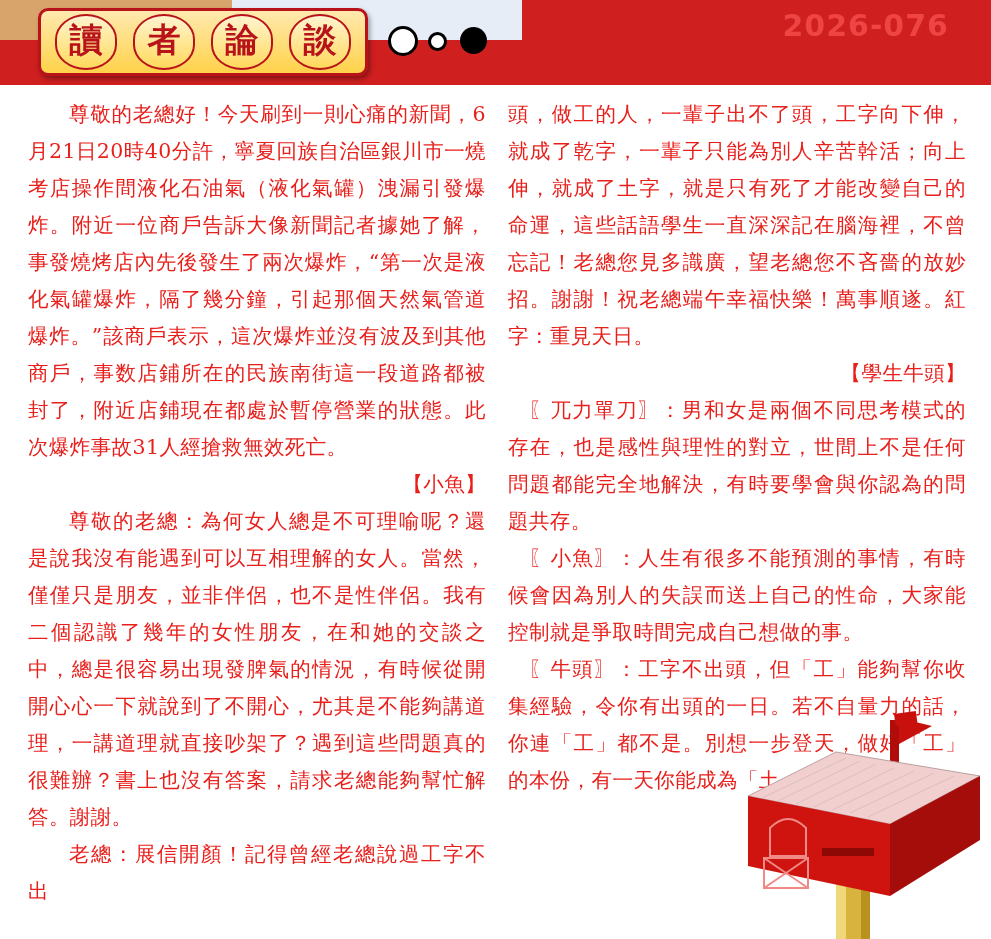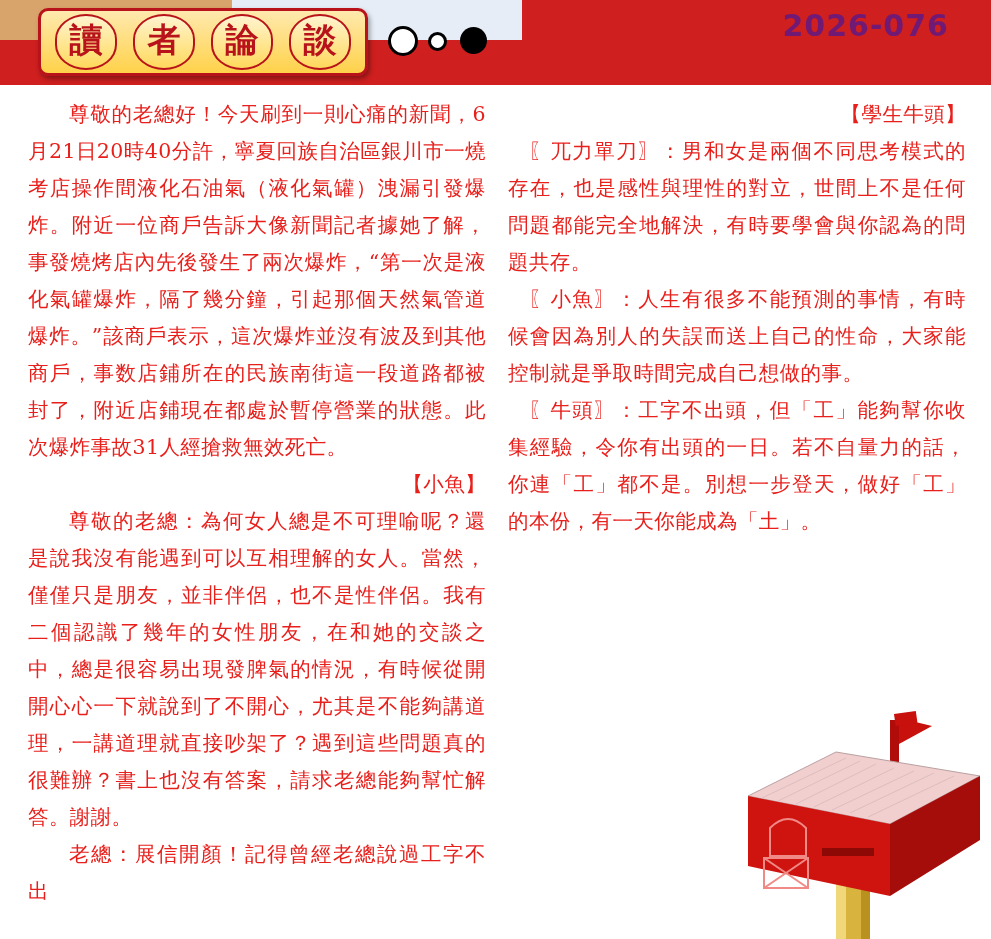--- a/index.html
+++ b/index.html
@@ -101,21 +101,21 @@
     border-radius: 50%;
     box-sizing: border-box;
   }
   #dot1 { left: 0px;  top: 4px;  width: 30px; height: 30px; border: 3px solid #000; background: #fff; }
   #dot2 { left: 40px; top: 10px; width: 19px; height: 19px; border: 3px solid #000; background: #fff; }
   #dot3 { left: 72px; top: 5px;  width: 27px; height: 27px; background: #000; }
 
   #issue-number {
     position: absolute;
     right: 42px; top: 8px;
-    color: #701a75;
+    color: #ef4444;
     font-size: 30px;
     font-weight: bold;
     letter-spacing: 1px;
     font-family: "DejaVu Sans", "Liberation Sans", sans-serif;
   }
 
   
   #content {
     position: absolute;
     left: 0; top: 96px;
@@ -190,20 +190,21 @@
 <div id="content">
 
   <div class="column" id="col-left">
     <p class="para">尊敬的老總好！今天刷到一則心痛的新聞，6月21日20時40分許，寧夏回族自治區銀川市一燒考店操作間液化石油氣（液化氣罐）洩漏引發爆炸。附近一位商戶告訴大像新聞記者據她了解，事發燒烤店內先後發生了兩次爆炸，“第一次是液化氣罐爆炸，隔了幾分鐘，引起那個天然氣管道爆炸。”該商戶表示，這次爆炸並沒有波及到其他商戶，事数店鋪所在的民族南街這一段道路都被封了，附近店鋪現在都處於暫停營業的狀態。此次爆炸事故31人經搶救無效死亡。</p>
     <p class="byline">【小魚】</p>
     <p class="para">尊敬的老總：為何女人總是不可理喻呢？還是說我沒有能遇到可以互相理解的女人。當然，僅僅只是朋友，並非伴侶，也不是性伴侶。我有二個認識了幾年的女性朋友，在和她的交談之中，總是很容易出現發脾氣的情況，有時候從開開心心一下就說到了不開心，尤其是不能夠講道理，一講道理就直接吵架了？遇到這些問題真的很難辦？書上也沒有答案，請求老總能夠幫忙解答。謝謝。</p>
     <p class="para">老總：展信開顏！記得曾經老總說過工字不出</p>
   </div>
 
   <div class="column" id="col-right">
+    <p class="para noindent">頭，做工的人，一輩子出不了頭，工字向下伸，就成了乾字，一輩子只能為別人辛苦幹活；向上伸，就成了土字，就是只有死了才能改變自己的命運，這些話語學生一直深深記在腦海裡，不曾忘記！老總您見多識廣，望老總您不吝嗇的放妙招。謝謝！祝老總端午幸福快樂！萬事順遂。紅字：重見天日。</p>
     <p class="byline">【學生牛頭】</p>
 
     <p class="speaker-para"><span>〖兀力單刀〗</span><span>：男和女是兩個不同思考模式的存在，也是感性與理性的對立，世間上不是任何問題都能完全地解決，有時要學會與你認為的問題共存。</span></p>
 
     <p class="speaker-para"><span>〖小魚〗</span><span>：人生有很多不能預測的事情，有時候會因為別人的失誤而送上自己的性命，大家能控制就是爭取時間完成自己想做的事。</span></p>
 
     <p class="speaker-para"><span>〖牛頭〗</span><span>：工字不出頭，但「工」能夠幫你收集經驗，令你有出頭的一日。若不自量力的話，你連「工」都不是。別想一步登天，做好「工」的本份，有一天你能成為「土」。</span></p>
   </div>
 </div>
 

